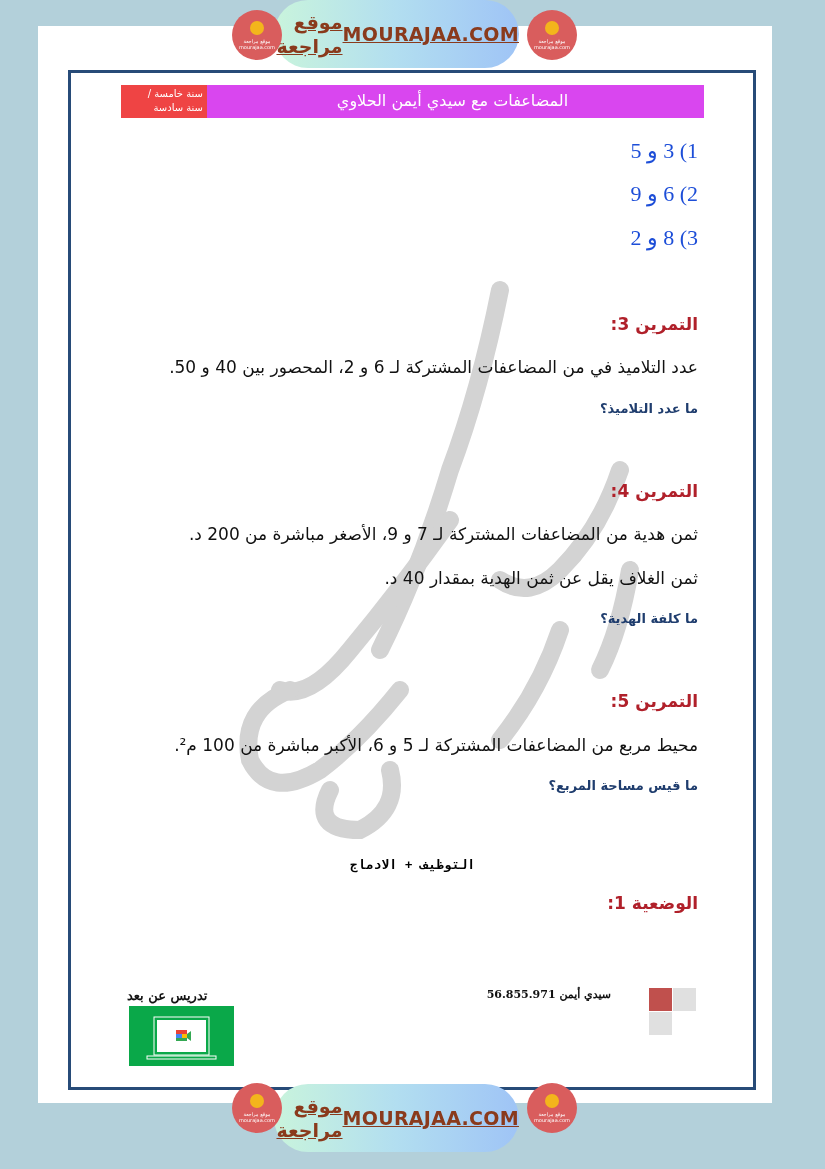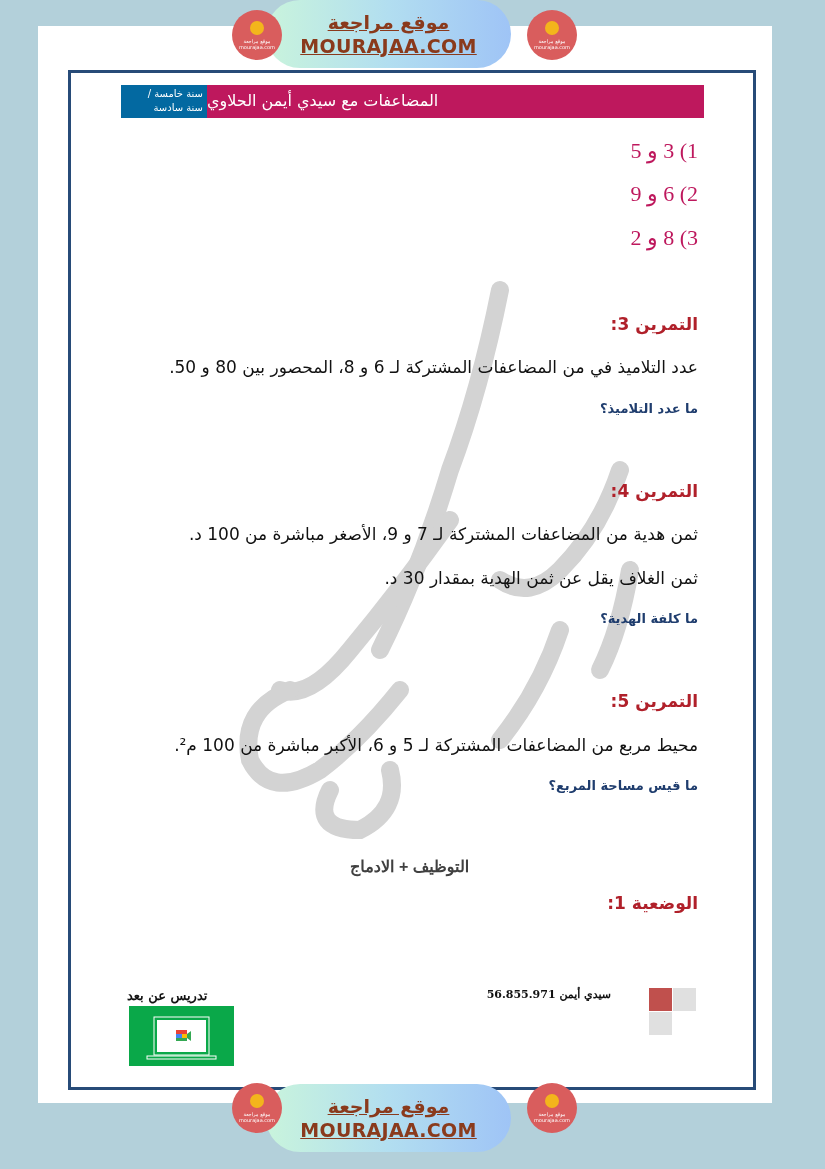--- a/index.html
+++ b/index.html
@@ -13,24 +13,24 @@
     position: absolute; left: 38px; top: 26px; width: 734px; height: 1077px;
     background: #ffffff;
   }
   .frame {
     position: absolute; left: 68px; top: 70px; width: 688px; height: 1020px;
     border: 3px solid #274b78;
     background: #ffffff;
   }
   
   .banner {
-    position: absolute; left: 266px; width: 245px; height: 68px;
+    position: absolute; left: 274px; width: 245px; height: 68px;
     border-radius: 34px;
     background: linear-gradient(90deg, #c9f4dc 0%, #b2def0 50%, #9fc4f6 100%);
-    display: flex; flex-direction: column; align-items: center; justify-content: center;
+    display: flex; flex-direction: row; align-items: center; justify-content: space-between;
     z-index: 5;
   }
   .banner.top { top: 0px; }
   .banner.bottom { top: 1084px; }
   .banner .ar {
     font-family: "DejaVu Sans", sans-serif; font-weight: bold; font-size: 19px;
     color: #8a3a1c; text-decoration: underline; line-height: 24px; direction: rtl;
   }
   .banner .en {
     font-family: "DejaVu Sans", sans-serif; font-weight: bold; font-size: 19px;
@@ -45,37 +45,37 @@
     width: 14px; height: 14px; border-radius: 50%; background: #f3b51c; margin-bottom: 3px;
   }
   .badge .tiny {
     font-family: "DejaVu Sans", sans-serif; font-size: 5px; color: #fff; line-height: 6px; text-align: center;
   }
   
   .header {
     position: absolute; left: 121px; top: 85px; width: 583px; height: 33px; display: flex;
   }
   .header .level {
-    width: 86px; height: 33px; background: #0369a1; color: #fff;
+    width: 86px; height: 33px; background: #ef4444; color: #fff;
     font-family: "DejaVu Sans", sans-serif; font-size: 10px; line-height: 14px;
     direction: rtl; text-align: right; padding: 2px 4px 0 0;
   }
   .header .title {
-    flex: 1; background: #be185d; color: #fff;
+    flex: 1; background: #d946ef; color: #fff;
     font-family: "DejaVu Sans", sans-serif; font-size: 16px;
-    direction: rtl; text-align: left; padding: 6px 6px 0 0;
+    direction: rtl; text-align: center; padding: 6px 6px 0 0;
   }
   .rtl { direction: rtl; text-align: right; position: absolute; right: 127px; }
-  .item { font-size: 22px; color: #be185d; }
+  .item { font-size: 22px; color: #1d4ed8; }
   .ex-title {
     font-family: "DejaVu Sans", sans-serif; font-weight: bold; font-size: 17px; color: #b0202a;
   }
   .body-text { font-family: "DejaVu Sans", sans-serif; font-size: 17px; color: #111; white-space: nowrap; }
   .question { font-family: "DejaVu Sans", sans-serif; font-weight: bold; font-size: 13px; color: #1f3d6e; }
-  .integ { font-family: Liberation Sans, sans-serif; font-weight: bold; font-size: 16px; color: #404040; direction: rtl; position: absolute; left: 350px; top: 857px; }
+  .integ { font-family: Liberation Mono, monospace; font-weight: bold; font-size: 13px; color: #000000; direction: rtl; position: absolute; left: 350px; top: 857px; }
   .watermark {
     position: absolute; left: 200px; top: 270px; width: 460px; height: 580px; z-index: 1; pointer-events: none;
   }
   .content { position: relative; z-index: 2; }
   .footer-name { font-family: "DejaVu Serif", serif; font-weight: bold; font-size: 11px; color: #111; direction: rtl; position: absolute; right: 214px; top: 988px; }
   .remote-label { font-family: "DejaVu Serif", serif; font-weight: bold; font-size: 13px; color: #111; direction: rtl; position: absolute; left: 127px; top: 988px; }
   .meet-box {
     position: absolute; left: 129px; top: 1006px; width: 105px; height: 60px; background: #0aa849;
   }
   .sq { position: absolute; width: 23px; height: 23px; }
@@ -119,26 +119,26 @@
   </g>
 </svg>
 
 <div class="content">
 
   <div class="rtl item" style="top:138px;">1) 3 و 5</div>
   <div class="rtl item" style="top:181px;margin-left:32px;">2) 6 و 9</div>
   <div class="rtl item" style="top:225px;">3) 8 و 2</div>
 
   <div class="rtl ex-title" style="top:314px;">التمرين 3:</div>
-  <div class="rtl body-text" style="top:357px;">عدد التلاميذ في  من المضاعفات المشتركة لـ 6 و 8، المحصور بين 80 و 50.</div>
+  <div class="rtl body-text" style="top:357px;">عدد التلاميذ في  من المضاعفات المشتركة لـ 6 و 2، المحصور بين 40 و 50.</div>
   <div class="rtl question" style="top:401px;">ما عدد التلاميذ؟</div>
 
   <div class="rtl ex-title" style="top:481px;">التمرين 4:</div>
-  <div class="rtl body-text" style="top:524px;">ثمن هدية من المضاعفات المشتركة لـ 7 و 9، الأصغر مباشرة من 100 د.</div>
-  <div class="rtl body-text" style="top:568px;">ثمن الغلاف يقل عن ثمن الهدية بمقدار 30 د.</div>
+  <div class="rtl body-text" style="top:524px;">ثمن هدية من المضاعفات المشتركة لـ 7 و 9، الأصغر مباشرة من 200 د.</div>
+  <div class="rtl body-text" style="top:568px;">ثمن الغلاف يقل عن ثمن الهدية بمقدار 40 د.</div>
   <div class="rtl question" style="top:611px;">ما كلفة الهدية؟</div>
 
   <div class="rtl ex-title" style="top:691px;">التمرين 5:</div>
   <div class="rtl body-text" style="top:735px;">محيط مربع من المضاعفات المشتركة لـ 5 و 6، الأكبر مباشرة  من 100 م².</div>
   <div class="rtl question" style="top:778px;">ما قيس مساحة المربع؟</div>
 
   <div class="integ">التوظيف + الادماج</div>
   <div class="rtl ex-title" style="top:893px;">الوضعية 1:</div>
 
   <div class="footer-name">سيدي أيمن 56.855.971</div>

